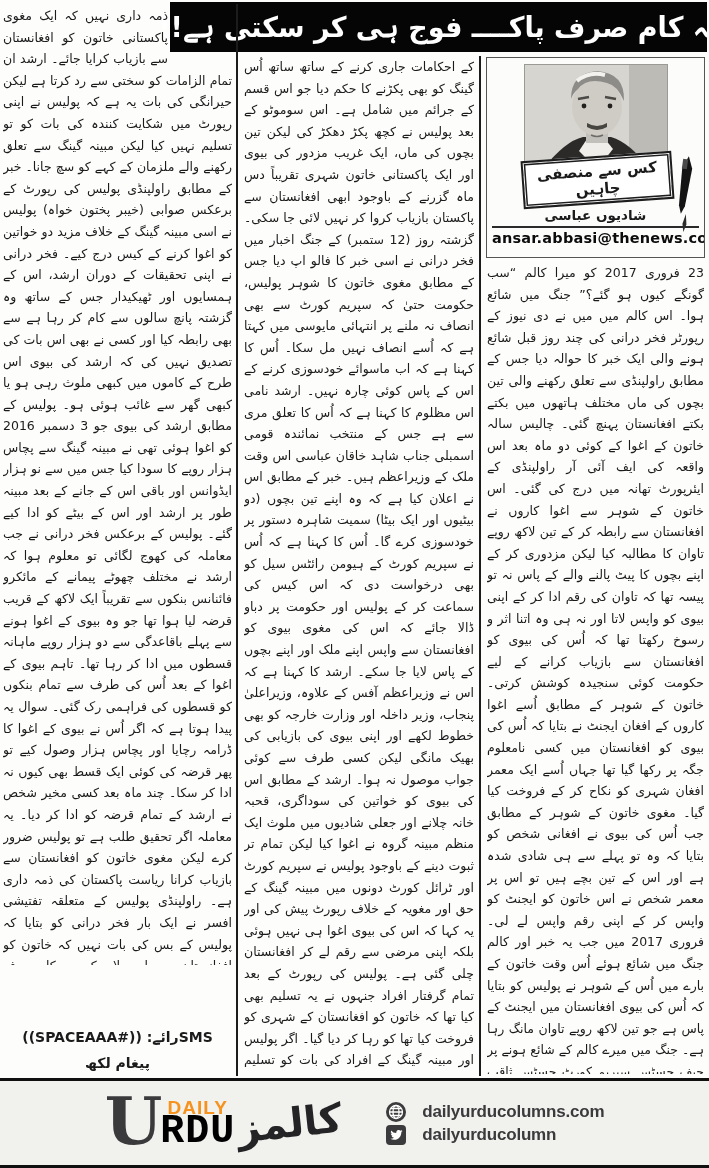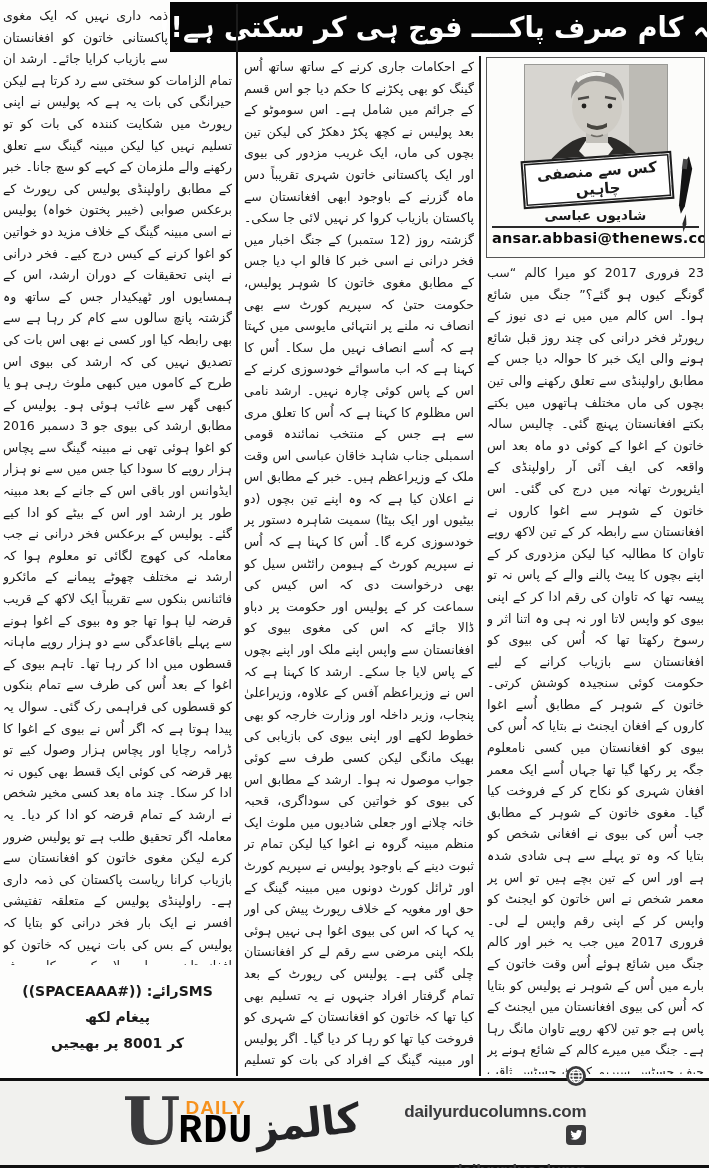--- a/index.html
+++ b/index.html
@@ -14,21 +14,21 @@
   .col{position:absolute;direction:rtl;text-align:justify;text-align-last:right;
        font-size:12.5px;line-height:21.6px;overflow:hidden;}
   .col-left{left:3px;top:5px;width:229px;height:960px;}
   .banner-spacer{float:right;width:64px;height:52px;}
   .col-mid{left:244px;top:56px;width:230px;height:1019px;}
   .col-right{left:487px;top:262px;width:217px;height:812px;}
   .divider{position:absolute;width:2px;background:#1c1c1c;}
   .d1{left:236px;top:4px;height:1072px;}
   .d2{left:479px;top:56px;height:1020px;}
   
-  .sms{position:absolute;left:3px;top:978px;width:229px;direction:rtl;text-align:center;
+  .sms{position:absolute;left:3px;top:1024px;width:229px;direction:rtl;text-align:center;
        font-size:14px;font-weight:bold;line-height:26px;}
   
   .author-box{position:absolute;left:486px;top:57px;width:219px;height:201px;background:#fcfcfa;
               border:1px solid #555;box-sizing:border-box;padding:4px 5px 0 5px;overflow:hidden;}
   .portrait{width:142px;height:104px;margin:2px auto 0 auto;border:1px solid #9a9a96;overflow:hidden;}
   .portrait svg{display:block;width:100%;height:100%;}
   .pen{position:absolute;right:6px;top:96px;width:26px;height:80px;}
   .ribbon{position:relative;margin:-14px 26px 0 30px;background:#ffffff;border:2px solid #1d1d1d;
           box-shadow:0 0 0 1px #fff inset,0 0 0 2.5px #1d1d1d inset;
           transform:rotate(-4deg);padding:4px 6px;text-align:center;direction:rtl;
@@ -45,21 +45,21 @@
   .logo-u{font-family:"DejaVu Serif",serif;font-size:66px;font-weight:bold;color:#3a3a3c;
           line-height:60px;transform:translateY(-2px);}
   .logo-stack{display:flex;flex-direction:column;margin-left:-4px;}
   .logo-daily{color:#f6921e;font-family:"Liberation Sans",sans-serif;font-weight:bold;
               font-size:19px;letter-spacing:1px;line-height:18px;text-align:center;}
   .logo-rdu{font-family:Liberation Mono, monospace;font-size:40px;font-weight:bold;color:#000000;
             line-height:30px;letter-spacing:1px;}
   .logo-urdu{font-size:40px;font-weight:bold;color:#242426;direction:rtl;margin-right:6px;
              transform:rotate(-6deg);line-height:40px;}
   .social{display:flex;flex-direction:column;gap:3px;}
-  .srow{display:flex;align-items:flex-end;gap:16px;cursor:pointer;flex-direction:column;}
+  .srow{display:flex;align-items:flex-end;gap:16px;cursor:pointer;}
   .sicon{width:20px;height:20px;flex:0 0 20px;}
   .slabel{font-family:"Liberation Sans",sans-serif;font-weight:bold;font-size:17px;
           color:#3b3b3d;letter-spacing:-0.2px;}
 </style>
 </head>
 <body>
 
 <div class="page">
 
   <div class="banner">

